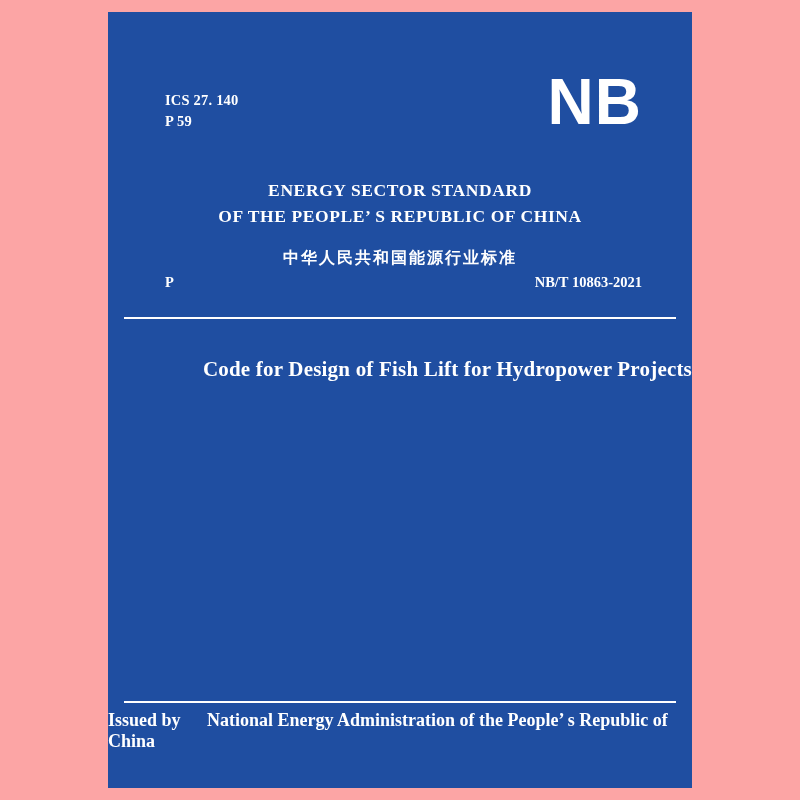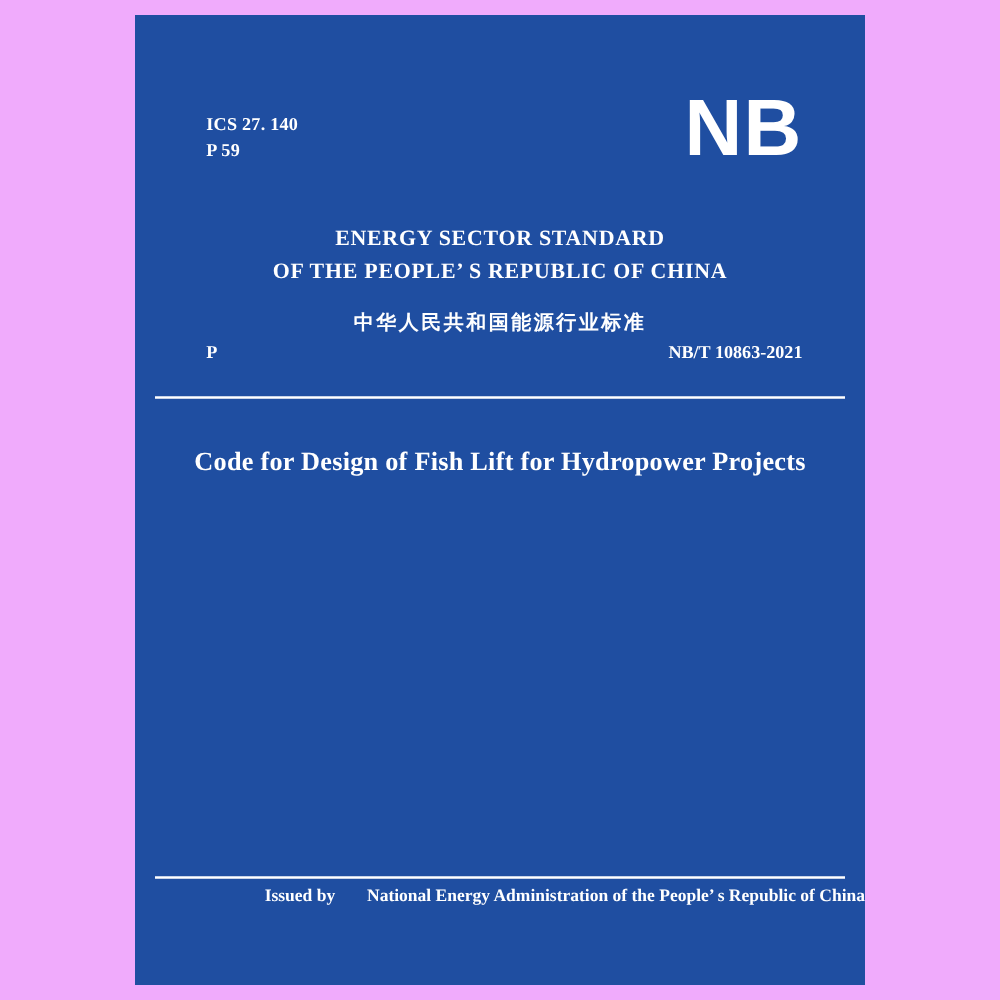--- a/index.html
+++ b/index.html
@@ -4,21 +4,21 @@
 <style>
   html, body {
     margin: 0;
     padding: 0;
     background: #ffffff;
   }
   .page {
     width: 800px;
     height: 800px;
     position: relative;
-    background: #f0abfc;
+    background: #fca5a5;
     overflow: hidden;
     font-family: "Liberation Serif", serif;
   }
   .cover {
     position: absolute;
     left: 108px;
     top: 12px;
     width: 584px;
     height: 776px;
     background: #1f4ea1;
@@ -87,20 +87,21 @@
     position: absolute;
     left: 0;
     right: 0;
     top: 345px;
     text-align: center;
   }
   .title-en {
     font-size: 21px;
     font-weight: bold;
     letter-spacing: 0.2px;
+    text-align: right;
   }
   .title-cn {
     margin-top: 16px;
     font-size: 25px;
     font-weight: bold;
     letter-spacing: 3px;
     font-family: "DejaVu Sans", sans-serif;
   }
   .dates-row {
     position: absolute;
@@ -118,22 +119,22 @@
     right: 16px;
     top: 689px;
     height: 2px;
     background: #ffffff;
   }
   .issued-by-row {
     position: absolute;
     left: 0;
     right: 0;
     top: 698px;
-    text-align: right;
-    font-size: 14px;
+    text-align: left;
+    font-size: 18px;
     font-weight: bold;
   }
   .issued-by-row .issuer {
     margin-left: 22px;
   }
 </style>
 </head>
 <body>
 
 <div class="page">

